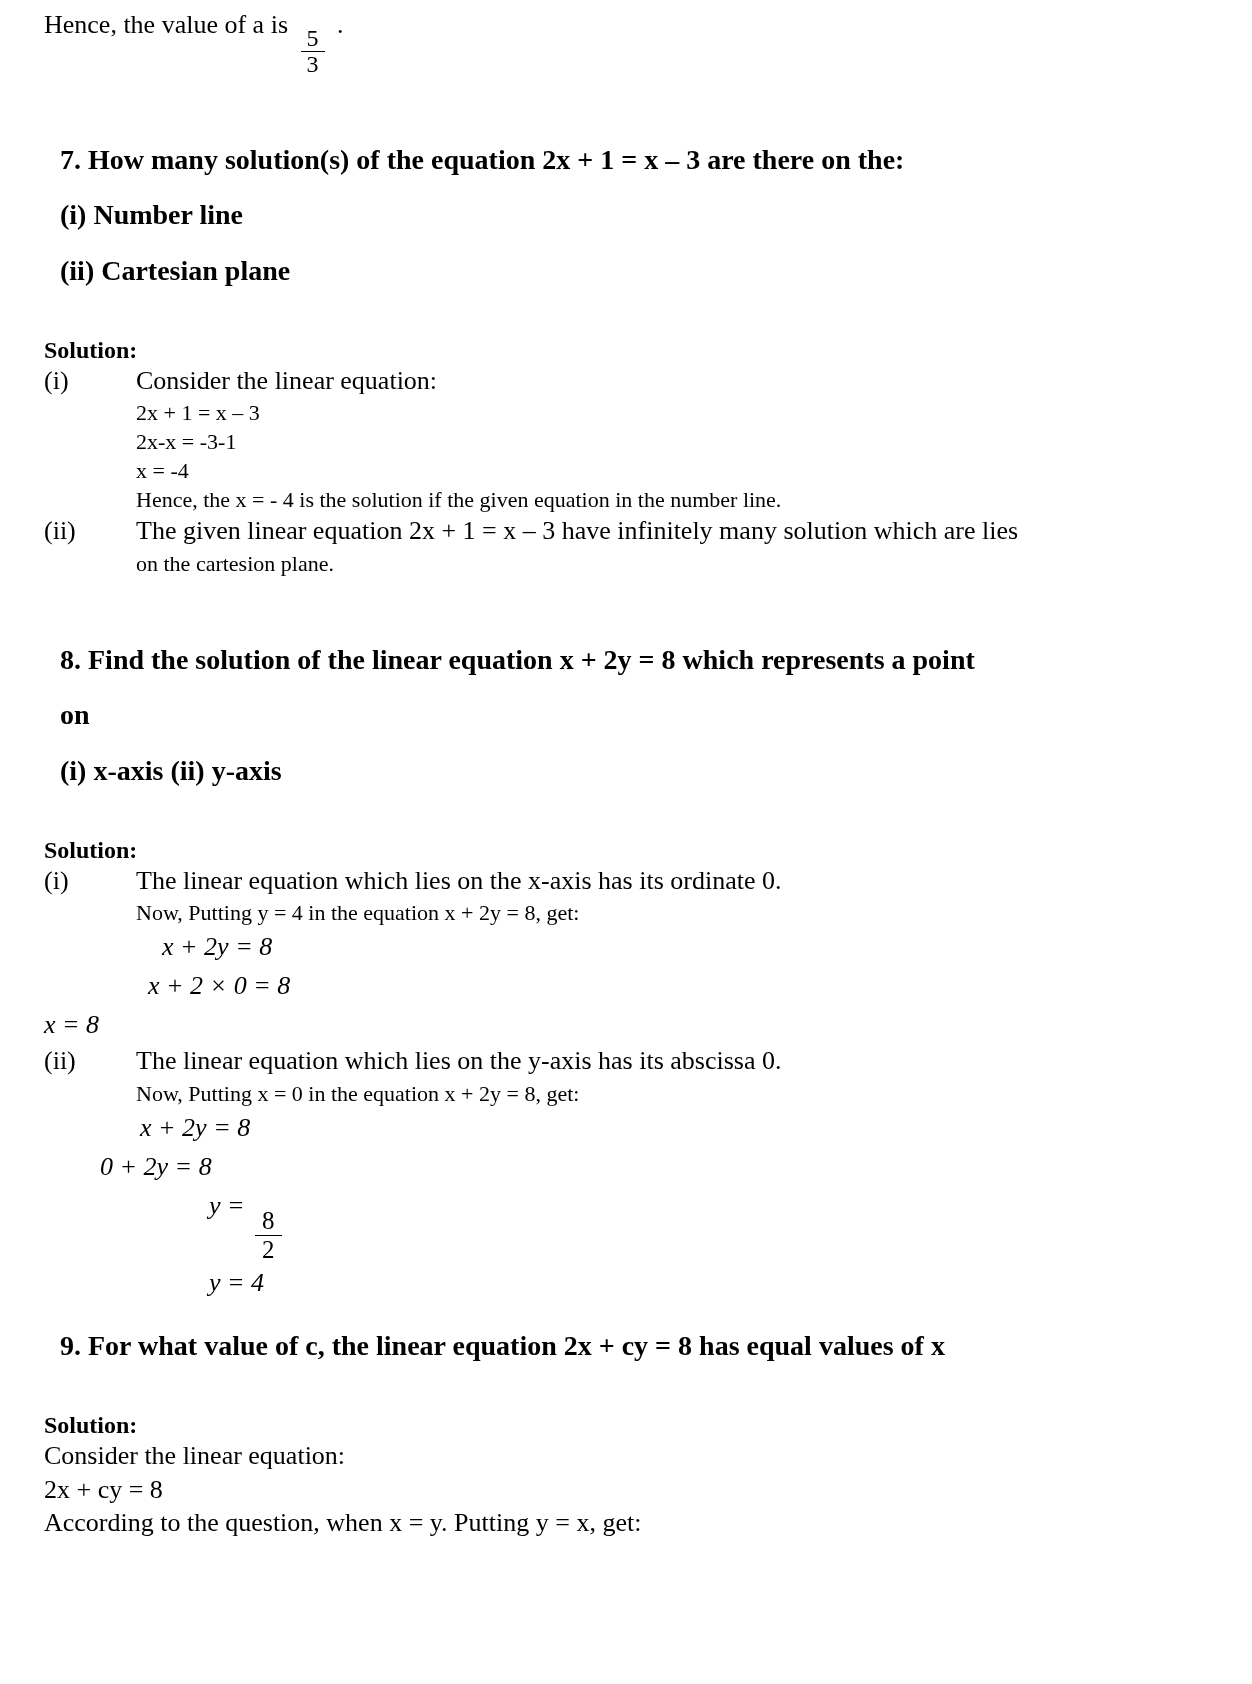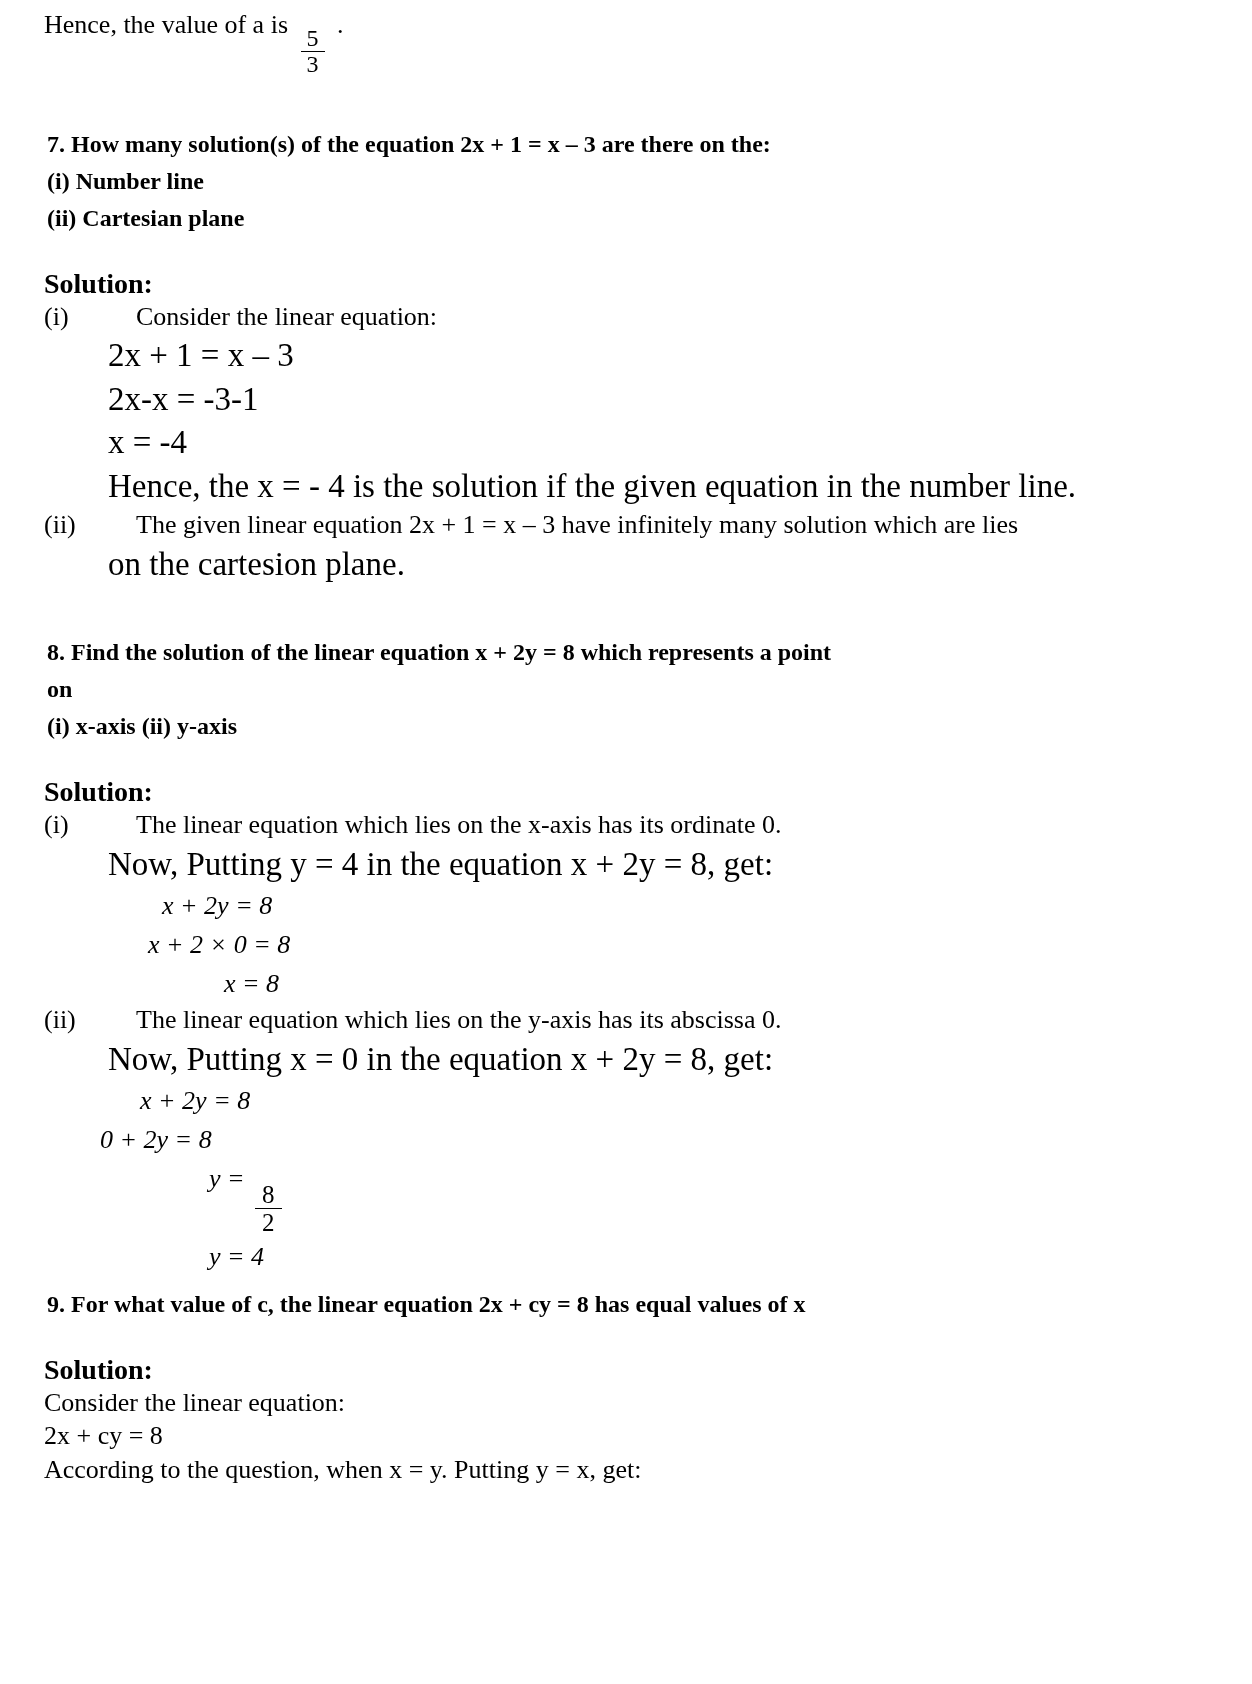--- a/index.html
+++ b/index.html
@@ -18,27 +18,27 @@
     padding: 8px 44px 30px 44px;
     box-sizing: border-box;
     width: 1224px;
   }
   .line {
     font-size: 26px;
     line-height: 1.30;
   }
   .bold-head {
     font-weight: bold;
-    font-size: 24px;
+    font-size: 28px;
     line-height: 1.42;
-    margin: 3px;
+    margin: 16px;
   }
   .solution-label {
     font-weight: bold;
-    font-size: 28px;
+    font-size: 24px;
     margin: 0;
   }
   .spacer-lg { height: 46px; }
   .spacer-md { height: 30px; }
   .spacer-xs { height: 8px; }
 
   
   .frac {
     display: inline-flex;
     flex-direction: column;
@@ -56,32 +56,32 @@
     display: flex;
     font-size: 26px;
     line-height: 1.32;
     align-items: flex-start;
   }
   .row .marker {
     width: 92px;
     flex: 0 0 92px;
   }
   .row .content { flex: 1 1 auto; }
-  .indent-body { margin-left: 64px; font-size: 33px; line-height: 1.32; }
+  .indent-body { margin-left: 92px; font-size: 22px; line-height: 1.32; }
 
   
   .math {
     font-family: "Liberation Serif", "DejaVu Serif", serif;
     font-style: italic;
     font-size: 26px;
     line-height: 1.5;
   }
   .math-indent-1 { margin-left: 118px; }
   .math-indent-2 { margin-left: 104px; }
-  .math-indent-3 { margin-left: 180px; }
+  .math-indent-3 { }
   .math-indent-4 { margin-left: 96px; }
   .math-indent-5 { margin-left: 56px; }
   .math-indent-6 { margin-left: 165px; }
 
   .fracblock {
     display: inline-flex;
     flex-direction: column;
     align-items: center;
     vertical-align: -0.62em;
     margin: 0 4px;

